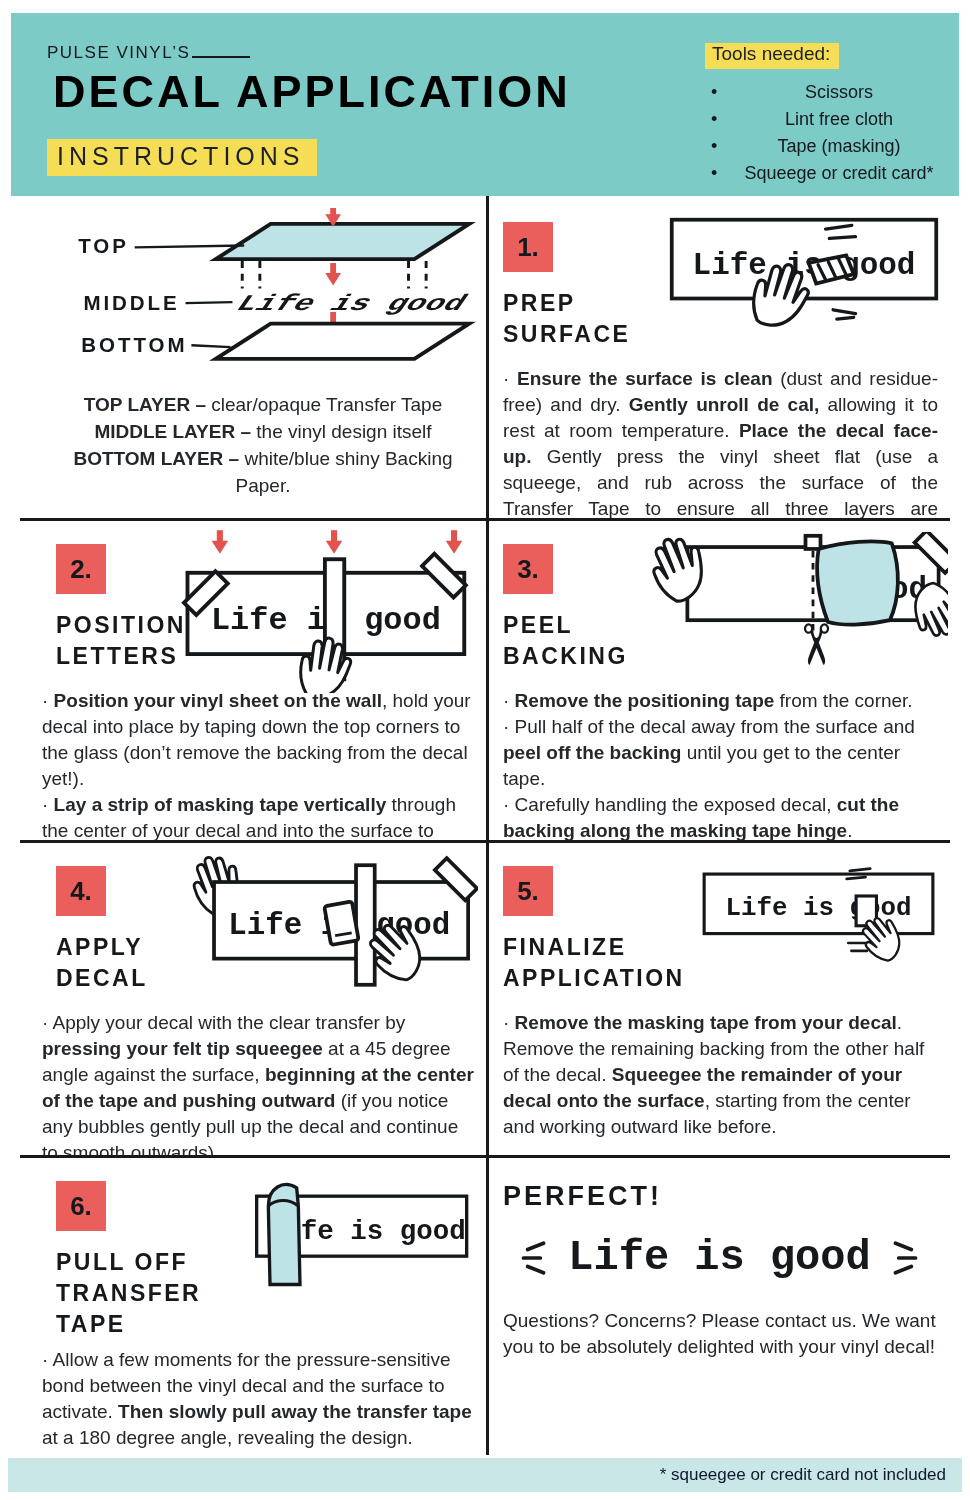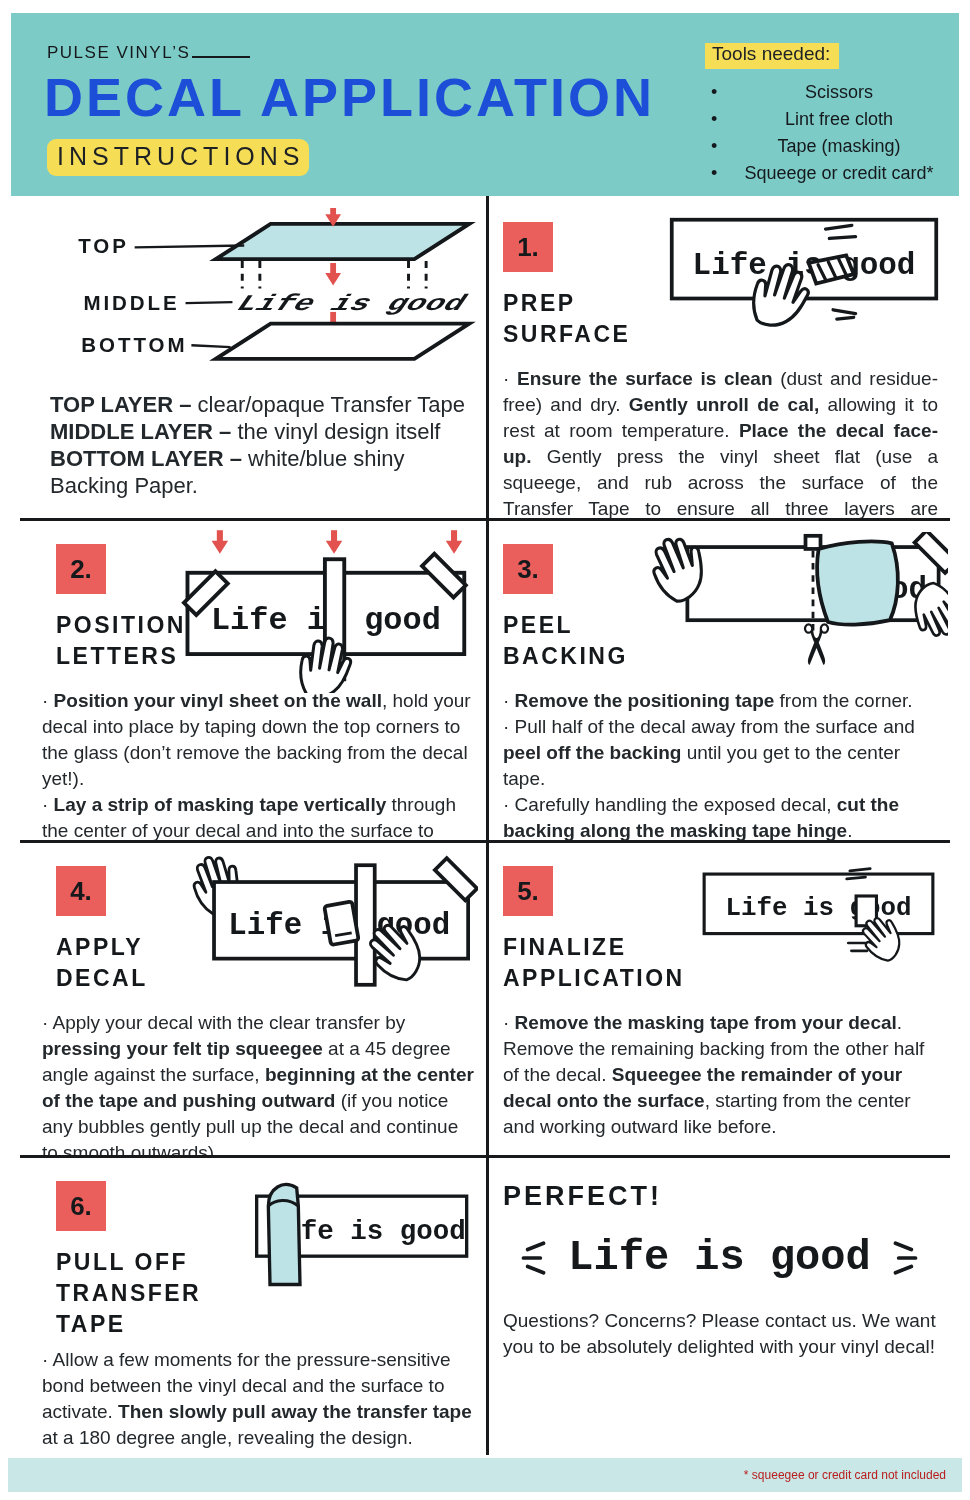--- a/index.html
+++ b/index.html
@@ -3,22 +3,22 @@
 <meta charset="utf-8">
 <style>
   html,body{margin:0;padding:0;background:#fff;}
   body{width:970px;height:1500px;position:relative;font-family:"Liberation Sans",sans-serif;color:#23282c;}
   .page{position:absolute;inset:0;background:#fff;overflow:hidden;}
 
   
   .header{position:absolute;left:11px;top:13px;width:948px;height:183px;background:#7DCBC7;}
   .brand{position:absolute;left:36px;top:30px;font-size:17px;font-weight:400;letter-spacing:1.5px;color:#15191c;}
   .brand-line{display:inline-block;width:58px;border-bottom:2.5px solid #15191c;height:13px;margin-left:2px;}
-  .big-title{position:absolute;left:33px;top:53px;font-size:54px;font-weight:700;letter-spacing:3px;color:#1d4ed8;white-space:nowrap;}
-  .subtitle{position:absolute;left:36px;top:126px;background:#F5DE55;padding:3px 4px 5px 10px;font-size:25px;font-weight:400;letter-spacing:5px;color:#1d2125;border-radius:9px;}
+  .big-title{position:absolute;left:42px;top:53px;font-size:45px;font-weight:700;letter-spacing:3px;color:#000000;white-space:nowrap;}
+  .subtitle{position:absolute;left:36px;top:126px;background:#F5DE55;padding:3px 12px 5px 10px;font-size:25px;font-weight:400;letter-spacing:5px;color:#1d2125;}
   .tools{position:absolute;left:694px;top:30px;width:246px;}
   .tools-label{display:inline-block;background:#F5DE55;padding:0 9px 4px 7px;font-size:19px;color:#1d2125;}
   .tools-list{margin:10px 0 0 4px;}
   .tool-item{font-size:18px;line-height:27px;color:#15191c;padding-left:18px;position:relative;text-align:center;}
   .tool-item::before{content:"•";position:absolute;left:2px;top:0;}
 
   
   .dv{position:absolute;left:486px;top:196px;width:3px;height:1259px;background:#17191b;}
   .dh{position:absolute;left:20px;width:930px;height:3px;background:#17191b;}
   .dh1{top:518px}.dh2{top:840px}.dh3{top:1155px}
@@ -50,32 +50,32 @@
   .r3r .step-illus{top:16px;right:14px;}
   .r4l .step-illus{top:16px;right:16px;}
   .just{text-align:justify;}
   .b{font-weight:700;}
   p.seg{margin:0;}
   .pgap{margin-top:0;}
 
   
   .intro-svg{display:block;margin:12px auto 0 auto;}
   .intro-body{margin:12px 14px 0 30px;font-size:19px;line-height:26px;}
-  .intro-layers{margin:26px 10px 0 30px;font-size:22px;line-height:27px;}
+  .intro-layers{margin:26px 10px 0 30px;font-size:19px;line-height:27px;text-align:center;}
 
   
   .perfect-title{margin:26px 0 0 14px;font-size:27px;font-weight:700;letter-spacing:3px;color:#15191c;}
   .decal-row{display:flex;align-items:center;justify-content:center;gap:20px;margin-top:22px;}
   .decal-big{font-family:"Liberation Mono",monospace;font-weight:700;font-size:42px;color:#15191c;white-space:nowrap;}
   .perfect-body{margin:26px 14px 0 14px;font-size:19px;line-height:26px;}
   .perfect-body2{margin-top:22px;}
 
   
   .footer{position:absolute;left:8px;right:8px;bottom:8px;height:34px;background:#C8E7E6;
-          font-size:12px;color:#b91c1c;text-align:right;line-height:34px;padding-right:16px;box-sizing:border-box;}
+          font-size:17px;color:#0f172a;text-align:right;line-height:34px;padding-right:16px;box-sizing:border-box;}
 
   
   .frame{fill:#fff;stroke:#14181b;stroke-width:4;}
   .decal{font-family:"Liberation Mono",monospace;font-weight:700;font-size:33px;fill:#14181b;text-anchor:middle;}
   .dash{stroke:#14181b;stroke-width:3;stroke-dasharray:7 6;fill:none;}
   .mline{stroke:#14181b;stroke-width:3.5;stroke-linecap:round;}
   .hand{fill:#fff;stroke:#14181b;stroke-width:5;stroke-linejoin:round;stroke-linecap:round;}
   .dlabel{font-family:"Liberation Sans",sans-serif;font-weight:700;font-size:21px;letter-spacing:3px;fill:#15191c;}
   .dline{stroke:#15191c;stroke-width:2.5;}
   .teal-fill{fill:#BDE3E6;stroke:#14181b;stroke-width:4;}

